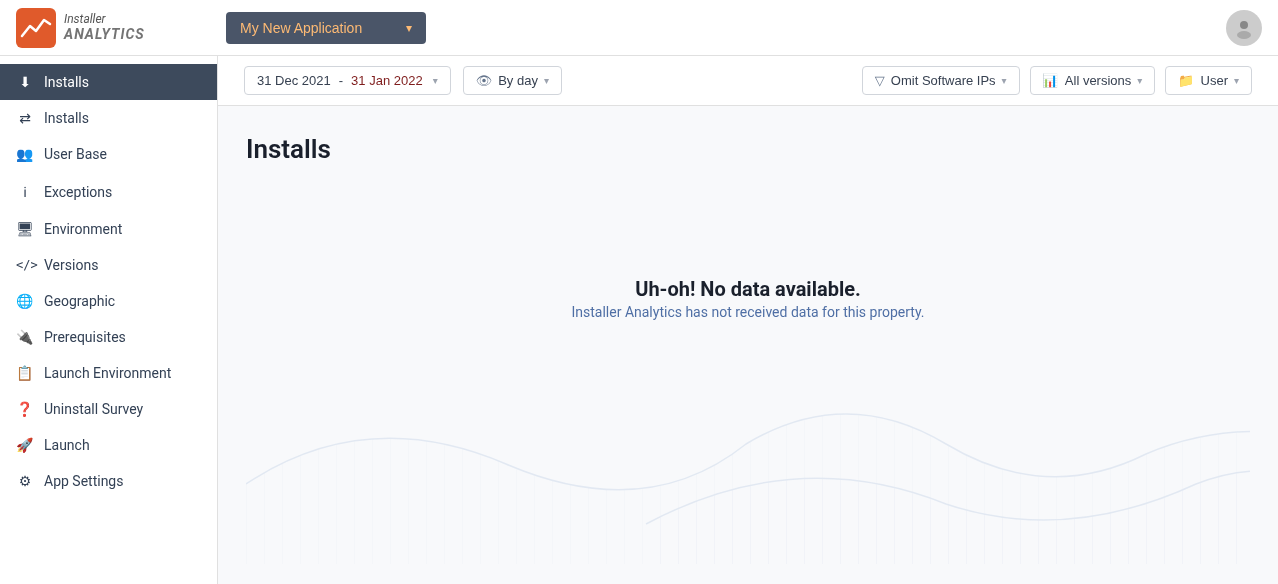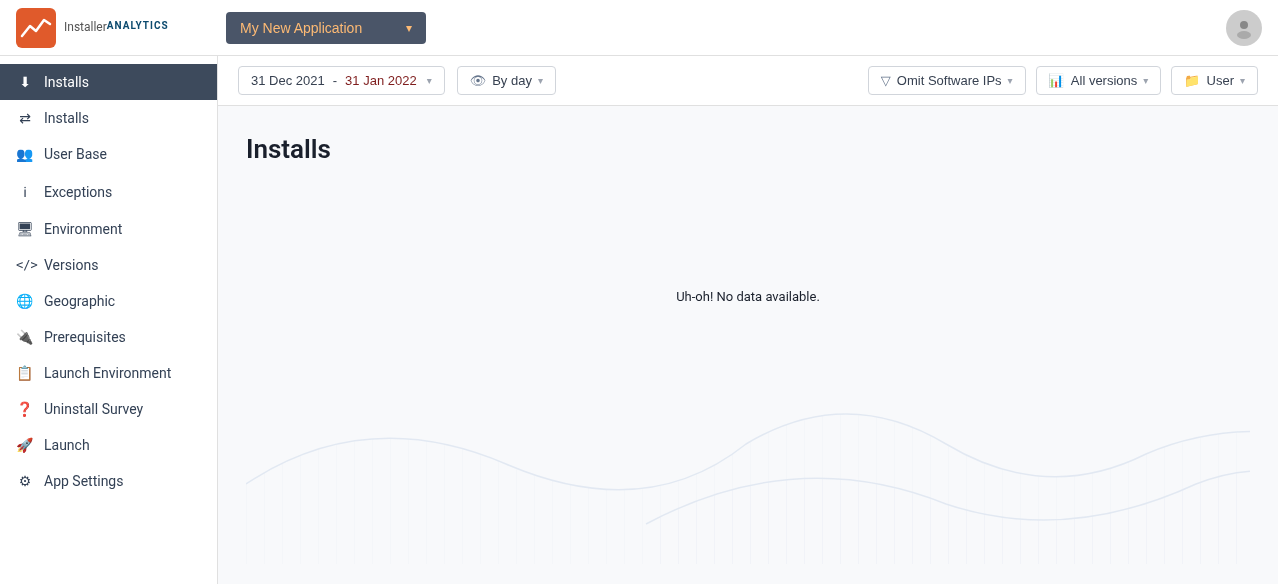--- a/index.html
+++ b/index.html
@@ -22,32 +22,33 @@
       align-items: center;
       gap: 8px;
       width: 210px;
     }
     .logo-icon {
       width: 40px;
       height: 40px;
     }
     .logo-text {
       display: flex;
-      flex-direction: row;
+      flex-direction: column;
       line-height: 1.2;
+      font-style: italic;
     }
     .logo-text span:first-child {
       font-size: 12px;
       color: #555;
       font-weight: 400;
     }
     .logo-text span:last-child {
-      font-size: 10px;
+      font-size: 14px;
       font-weight: 700;
-      color: #0c4a6e;
+      color: #737373;
       letter-spacing: 1px;
     }
     .app-selector {
       background: #4a5568;
       color: #fdba74;
       border: none;
       border-radius: 4px;
       padding: 8px 14px;
       font-size: 14px;
       cursor: pointer;
@@ -113,21 +114,21 @@
       display: flex;
       flex-direction: column;
       overflow: hidden;
       background: #f8f9fb;
     }
 
     
     .filter-bar {
       background: #fff;
       border-bottom: 1px solid #e0e0e0;
-      padding: 10px 20px;
+      padding: 10px 26px;
       display: flex;
       align-items: center;
       gap: 12px;
       flex-wrap: wrap;
     }
     .filter-btn {
       display: flex;
       align-items: center;
       gap: 6px;
       border: 1px solid #d1d5db;
@@ -195,22 +196,22 @@
 
     .no-data-message {
       position: absolute;
       top: 30%;
       left: 50%;
       transform: translate(-50%, -50%);
       text-align: center;
       z-index: 10;
     }
     .no-data-message h3 {
-      font-size: 13px;
-      font-weight: 400;
+      font-size: 20px;
+      font-weight: 700;
       color: #1a202c;
       margin-bottom: 3px;
     }
     .no-data-message p {
       font-size: 14px;
       color: #4f6fa5;
     }
 
     
     .eye-icon { color: #64748b; }
@@ -351,18 +352,19 @@
 
           <path d="M0,120 Q120,40 260,100 Q400,160 500,80 Q600,20 700,80 Q800,140 900,90 Q970,60 1050,70 L1050,200 L0,200 Z" fill="url(#vlines)" opacity="0.6"></path>
           <path d="M0,120 Q120,40 260,100 Q400,160 500,80 Q600,20 700,80 Q800,140 900,90 Q970,60 1050,70" fill="none" stroke="#b0c4de" stroke-width="1.5"></path>
 
           <path d="M400,160 Q550,80 700,140 Q820,180 950,120 Q1000,100 1050,110 L1050,200 L400,200 Z" fill="url(#vlines)" opacity="0.5"></path>
           <path d="M400,160 Q550,80 700,140 Q820,180 950,120 Q1000,100 1050,110" fill="none" stroke="#b0c4de" stroke-width="1.5"></path>
         </svg>
 
         <div class="no-data-message">
           <h3>Uh-oh! No data available.</h3>
+          <p>Installer Analytics has not received data for this property.</p>
         </div>
       </div>
     </div>
 
   </div>
 </div>
 
 </body></html>

